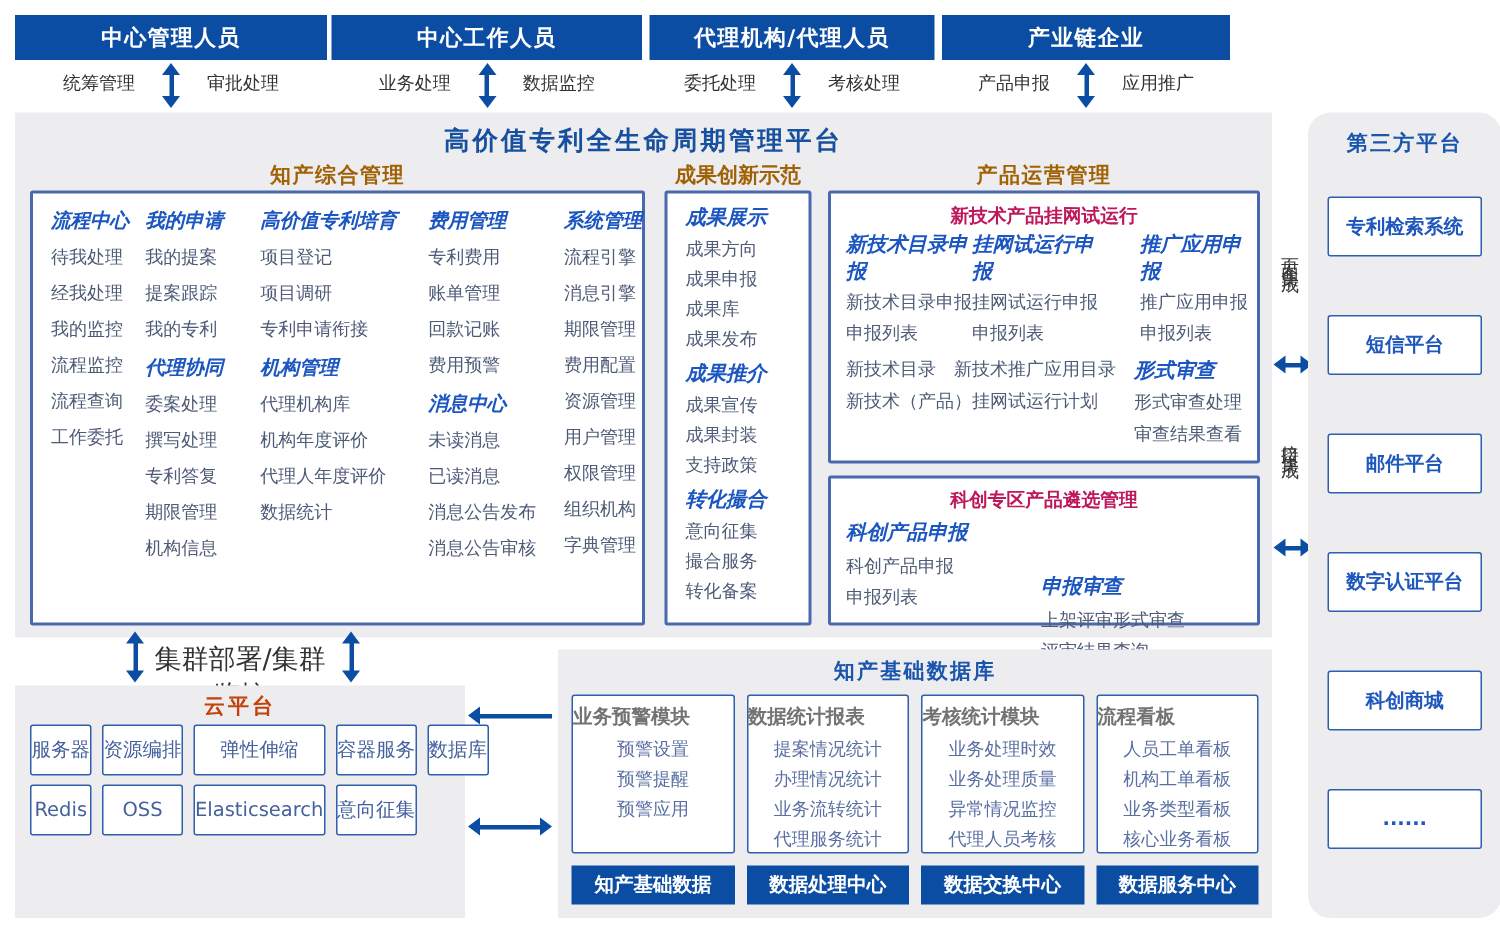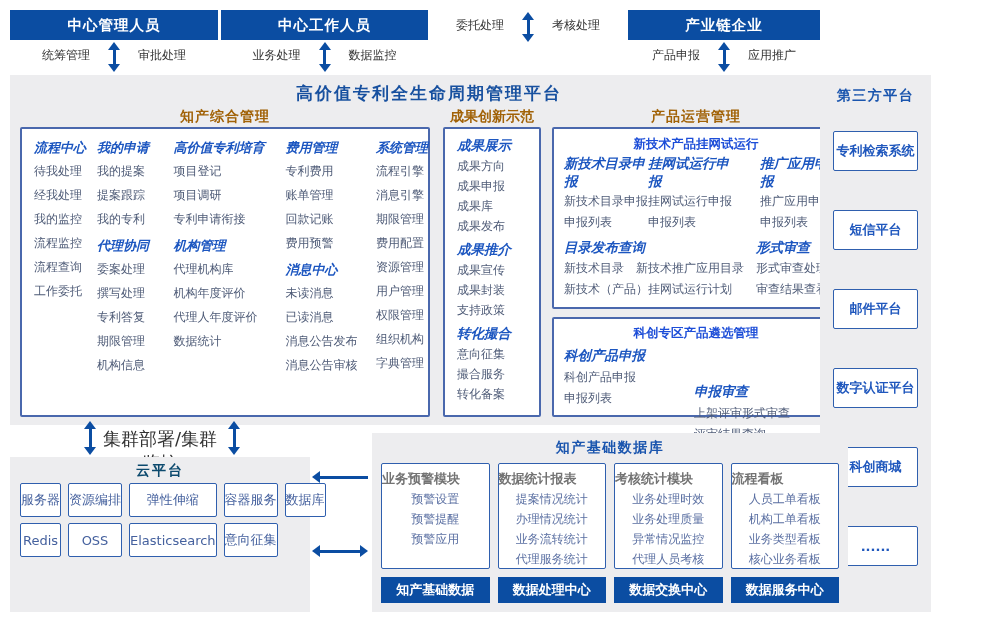--- a/index.html
+++ b/index.html
@@ -60,21 +60,21 @@
 
   #ach-label { left:433px; width:98px; letter-spacing:0; }
   #ach-panel { left:433px; top:52px; width:98px; height:290px; padding:5px 0 0 12px; }
   #ach-panel .gtitle { font-size:13.5px; }
   #ach-panel .item { line-height:20px; }
   #ach-panel .group + .group { margin-top:2px; }
 
   #prod-label { left:542px; width:288px; }
   #prod-panel1 { left:542px; top:52px; width:288px; height:182px; padding:5px 10px 0; }
   #prod-panel2 { left:542px; top:242px; width:288px; height:100px; padding:4px 10px 0; }
-  .pbox-title { text-align:center; font-size:12.5px; font-weight:700; color:#1d4ed8; line-height:20px; }
+  .pbox-title { text-align:center; font-size:12.5px; font-weight:700; color:#be185d; line-height:20px; }
   .prow { display:flex; }
   .prow1 .pcol:nth-child(1){ width:95px; }
   .prow1 .pcol:nth-child(2){ width:102px; }
   .prow1 .pcol:nth-child(3){ flex:1;margin-left:28px; }
   .pcol .gtitle { line-height:18px; min-height:37px; white-space:normal; font-size:13.5px; }
   .pcol .item { line-height:21px; }
   .prow2 { margin-top:3px; }
   .prow2 .pcol:nth-child(1){ width:197px; }
   .prow2 .pcol:nth-child(2){ flex:1; }
   .prow2 .gtitle { min-height:0; line-height:22px; }
@@ -85,35 +85,35 @@
 
   
   .vtext { position:absolute; writing-mode:vertical-rl; text-orientation:upright; font-size:12px;
     color:#333; letter-spacing:4px; left:851px; }
   #int-page { top:162px; }
   #int-api  { top:286px; }
   #int-arrow1 { left:849px; top:237px; width:26px; }
   #int-arrow2 { left:849px; top:359px; width:26px; }
 
   
-  .tp { position:absolute; left:820px; top:75px; width:111px; height:537px; background:#ededef; }
+  .tp { position:absolute; left:872px; top:75px; width:129px; height:537px; background:#ededef;border-radius:15px; }
   .tp-title { padding-top:12px; text-align:center; font-size:14px; font-weight:700; color:#1a55ae; letter-spacing:1.5px; }
   .tp-list { position:absolute; top:56px; left:13px; right:13px; display:flex; flex-direction:column; gap:39px; }
   .tp-box { height:40px; border:1.5px solid #2f5fae; border-radius:2px; background:#fff;
     display:flex; align-items:center; justify-content:center; font-size:13px; color:#1f57bd; white-space:nowrap;font-weight:bold; }
 
   
   #cluster-label { position:absolute; left:100px; top:427px; width:120px; text-align:center;
     font-size:18px; color:#333; }
   #cluster-arrow-l { left:84px;  top:421px; height:34px; }
   #cluster-arrow-r { left:228px; top:421px; height:34px; }
 
   
   .cloud { position:absolute; left:10px; top:457px; width:300px; height:155px; background:#ededef; }
-  .cloud-title { padding-top:5px; text-align:center; font-size:14px; font-weight:700; color:#0c4a6e; letter-spacing:2px; }
+  .cloud-title { padding-top:5px; text-align:center; font-size:14px; font-weight:700; color:#c2410c; letter-spacing:2px; }
   .cloud-grid { position:absolute; top:26px; left:10px; right:10px; display:grid;
     grid-template-columns:repeat(5,1fr); gap:6px 7px; }
   .cloud-box { height:34px; border:1.5px solid #2f5fae; border-radius:2px; background:#fff;
     display:flex; align-items:center; justify-content:center; font-size:13px; color:#45619e; white-space:nowrap; }
 
   #clouddb-arrow1 { left:312px; top:471px; width:56px; }
   #clouddb-arrow2 { left:312px; top:545px; width:56px; }
 
   
   .ipdb { position:absolute; left:372px; top:433px; width:476px; height:179px; background:#ededef; }
@@ -142,20 +142,21 @@
     </div>
       <div class="role">
       <div class="role-header">中心工作人员</div>
       <div class="role-sub">
         <span>业务处理</span>
         <span class="v2arrow"></span>
         <span>数据监控</span>
       </div>
     </div>
       <div class="role">
+      <div class="role-header">代理机构/代理人员</div>
       <div class="role-sub">
         <span>委托处理</span>
         <span class="v2arrow"></span>
         <span>考核处理</span>
       </div>
     </div>
       <div class="role">
       <div class="role-header">产业链企业</div>
       <div class="role-sub">
         <span>产品申报</span>
@@ -312,21 +313,20 @@
         <div class="pcol">
           <div class="gtitle">推广应用申报</div>
           <div>
               <div class="item">推广应用申报</div>
               <div class="item">申报列表</div>
             </div>
         </div>
       </div>
       <div class="prow prow2">
         <div class="pcol">
-          <div class="gtitle">目录发布查询</div>
           <div class="catalog-items">
               <div class="item">新技术目录</div>
               <div class="item">新技术推广应用目录</div>
               <div class="item">新技术（产品）挂网试运行计划</div>
             </div>
         </div>
         <div class="pcol">
           <div class="gtitle">形式审查</div>
           <div>
               <div class="item">形式审查处理</div>

